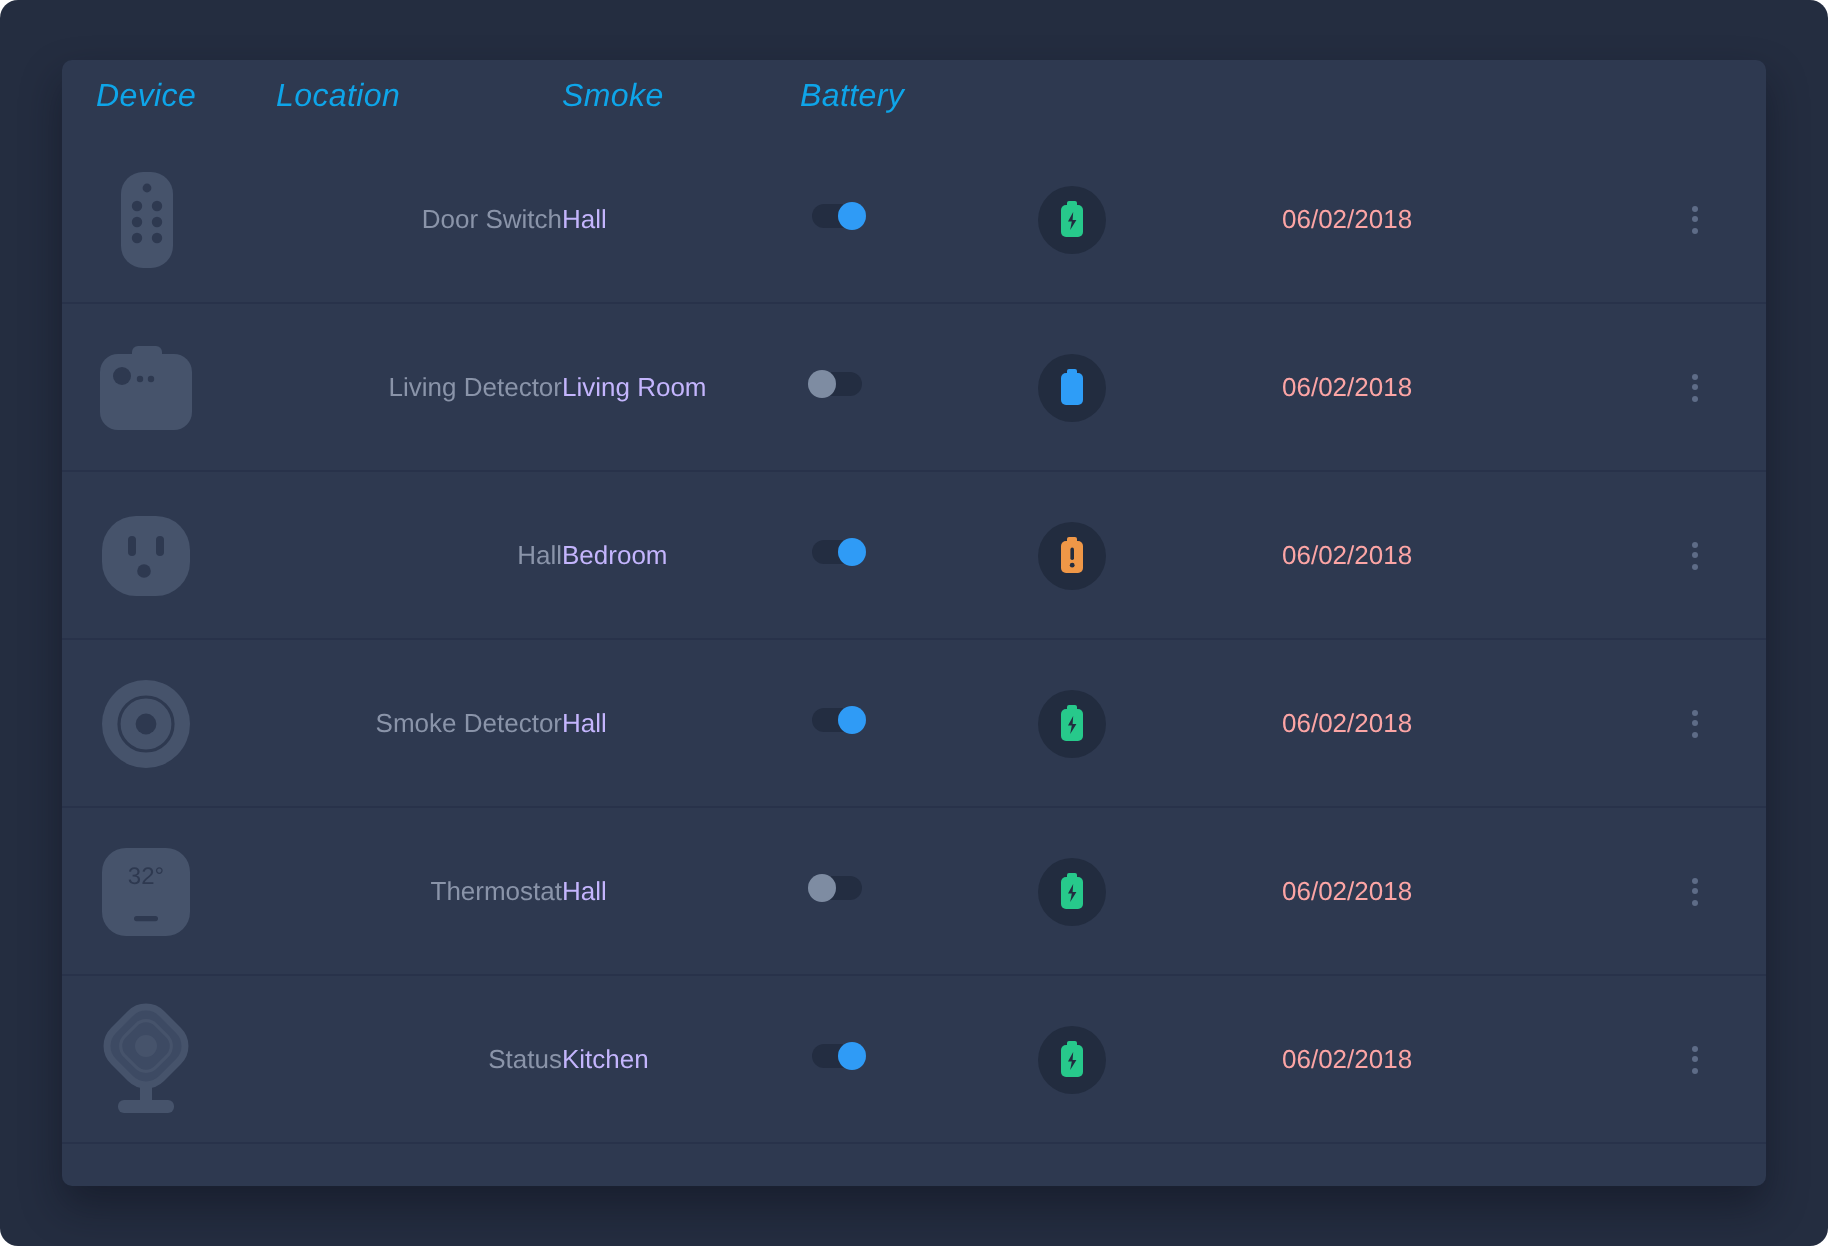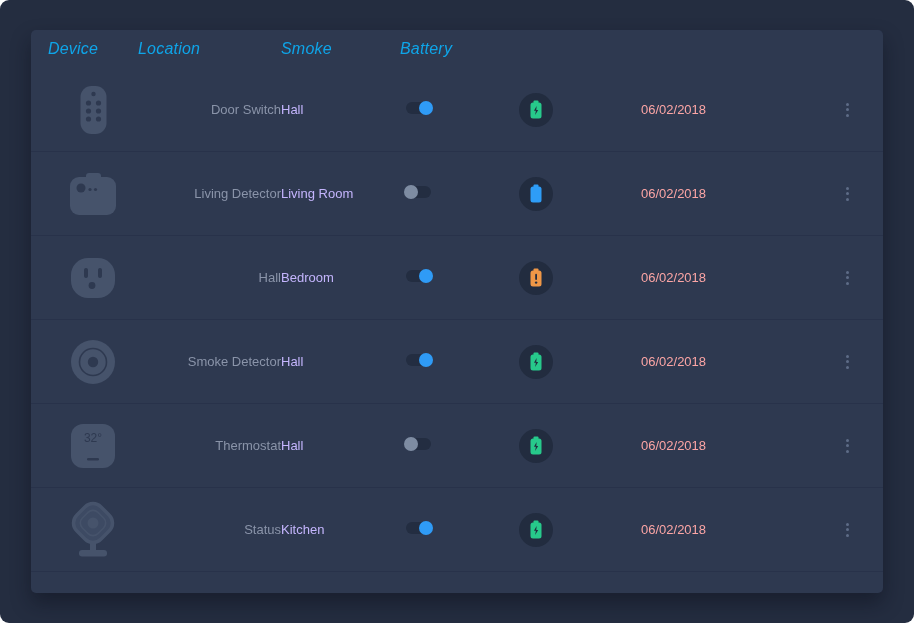--- a/index.html
+++ b/index.html
@@ -30,21 +30,21 @@
   .header-row { height: 38px; }
   .header-cell {
     color: #0ea5e9; font-size: 16px; letter-spacing: 0.2px; font-style: italic;
   }
   .header-cell.device-col { padding-left: 17px; }
   .row {
     height: 83px;
     border-bottom: 1px solid #28324A;
   }
   .cell { font-size: 13px; }
-  .device-cell { padding-left: 17px; display: flex; align-items: center; justify-content: center; }
+  .device-cell { padding-left: 17px; display: flex; align-items: center; }
   .device-icon { display: inline-flex; width: 50px; justify-content: center; }
   .name-cell { color: #8A94A9; text-align: right; }
   .location-cell { color: #c4b5fd; }
   .status-cell { padding-left: 6px; }
   .toggle {
     width: 25px; height: 12px;
     background: #232D41; border-radius: 6px;
     position: relative; display: inline-block; cursor: pointer;
   }
   .toggle .knob {

